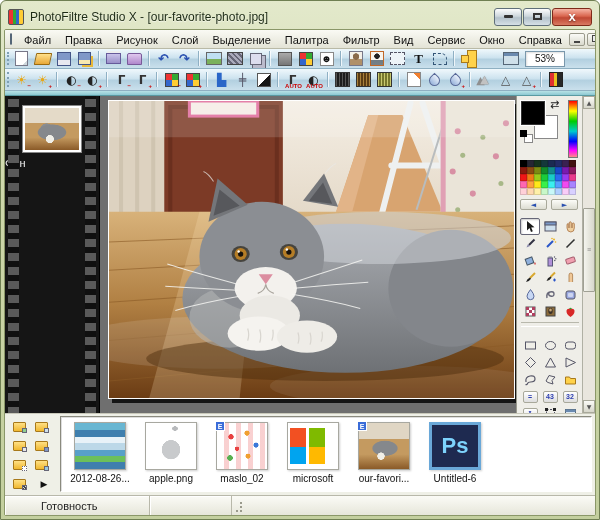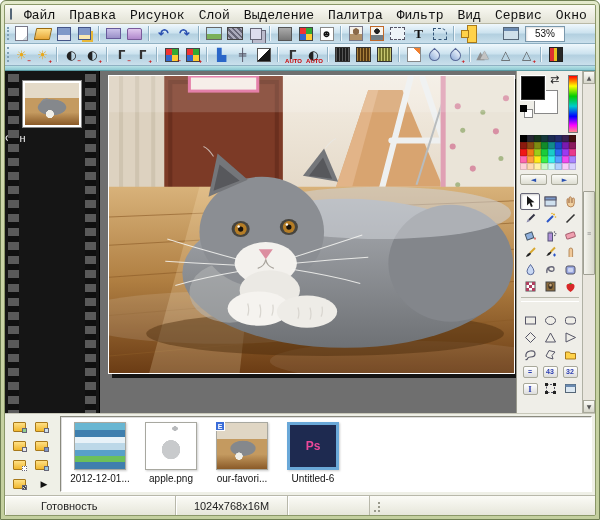--- a/index.html
+++ b/index.html
@@ -25,21 +25,21 @@
     border-color:#7e2a1a;color:#fff;font-weight:bold;font-size:13px;text-shadow:0 1px 2px #0007;}
 
   .frame{flex:1;background:#eff0e7;border:1px solid #8a9768;border-radius:2px;
     display:flex;flex-direction:column;overflow:hidden;}
 
   
   .menubar{height:19px;background:linear-gradient(180deg,#fafaf4,#e3e3d6);
     border-bottom:1px solid #b9b9a6;display:flex;align-items:center;padding:0 3px;flex:0 0 auto;}
   .mdi-doc{width:13px;height:12px;border:1px solid #567;border-radius:1px;margin:0 5px 0 2px;
     background:linear-gradient(180deg,#dfe8df,#9fb89f);}
-  .menu-item{font-size:13px;color:#111;padding:2px 7px;cursor:default;font-family:Liberation Mono, monospace;}
+  .menu-item{font-size:11px;color:#111;padding:2px 7px;cursor:default;}
   .mdi-btns{margin-left:auto;display:flex;gap:2px;padding-right:2px;}
   .mbtn{width:16px;height:13px;border:1px solid #9a9a8c;border-radius:2px;font-size:8px;color:#333;
     background:linear-gradient(180deg,#fbfbf7,#d9d9cd);display:flex;align-items:center;justify-content:center;}
   .mbtn .bar{width:6px;height:2px;background:#444;margin-top:5px;}
   .mbtn .rst{width:6px;height:5px;border:1px solid #444;box-shadow:2px -2px 0 -0px #44400000, 2px -2px 0 0 #0000;position:relative;}
   .mbtn .rst::after{content:"";position:absolute;right:-3px;top:-3px;width:6px;height:5px;border:1px solid #444;background:#eee;}
 
   
   .toolbar{display:flex;align-items:center;padding:1px 2px 1px 6px;position:relative;flex:0 0 auto;
     background:linear-gradient(180deg,#f0f8fc,#cde3ef 45%,#b3d0e0 55%,#cae0ec);
@@ -185,41 +185,54 @@
     radial-gradient(circle at 62% 72%,#f0a030 0 5%,transparent 6%),radial-gradient(circle at 26% 76%,#58b050 0 5%,transparent 6%),
     repeating-linear-gradient(90deg,transparent 0 7px,#e8505044 7px 12px),#fff;}
   .bitem.k-windows .bthumb{background:
     linear-gradient(90deg,#f25022 0 46%,transparent 46% 54%,#7fba00 54%) ,linear-gradient(90deg,#00a4ef 0 46%,#fff 46% 54%,#ffb900 54%);
     background-size:70% 42%,70% 42%;background-position:15% 18%,15% 82%;background-repeat:no-repeat;}
   .bitem.k-cat .bthumb{background:
     radial-gradient(circle at 44% 72%,#f0efe8 0 8%,transparent 9%),
     radial-gradient(ellipse 40% 26% at 52% 55%,#85888c 0 60%,transparent 66%),
     linear-gradient(180deg,#e0d6c4 0 34%,#c49a60 34% 68%,#8a5a28 100%);}
   .bitem.k-ps .bthumb{background:#1e2a50;border:3px solid #6aa8d8;display:flex;align-items:center;justify-content:center;}
-  .ps-text{color:#ec4899;font-size:12px;font-weight:bold;}
+  .ps-text{color:#7dd3fc;font-size:22px;font-weight:bold;}
   .ps-text:empty{display:none;}
 
   
   .statusbar{height:20px;flex:0 0 auto;background:linear-gradient(180deg,#fbfbf6,#e6e6da);
     border-top:1px solid #b8b8aa;display:flex;font-size:11px;color:#222;}
   .scell{border-right:1px solid #b8b8aa;box-shadow:inset 1px 1px 0 #fff;display:flex;align-items:center;padding:0 7px;white-space:nowrap;overflow:hidden;}
-  .scell.c1{width:171px;padding-left:36px;}
+  .scell.c1{width:145px;padding-left:36px;}
   .scell.c2{width:112px;justify-content:center;}
   .scell.c3{width:82px;}
   .scell.c4{flex:1;border-right:none;}
   .grip{width:12px;background:
     radial-gradient(circle at 9px 15px,#9a9a8c 0 1px,transparent 1.5px),
     radial-gradient(circle at 5px 15px,#9a9a8c 0 1px,transparent 1.5px),
     radial-gradient(circle at 9px 11px,#9a9a8c 0 1px,transparent 1.5px),
     radial-gradient(circle at 9px 7px,#9a9a8c 0 1px,transparent 1.5px);}
 </style>
 </head>
 <body>
 
 <div class="win">
+  <div class="titlebar">
+    <div class="app-icon"></div>
+    <div class="title-text">PhotoFiltre Studio X - [our-favorite-photo.jpg]</div>
+    <div class="winbtns">
+      <div class="wbtn">
+          <span class="bar"></span>
+        </div>
+      <div class="wbtn">
+          <span class="box"></span>
+        </div>
+      <div class="wbtn close">x</div>
+    </div>
+  </div>
 
   <div class="frame">
     <div class="menubar">
       <div class="mdi-doc"></div>
       <div>
         
       <span class="menu-item">Файл</span><span class="menu-item">Правка</span><span class="menu-item">Рисунок</span><span class="menu-item">Слой</span><span class="menu-item">Выделение</span><span class="menu-item">Палитра</span><span class="menu-item">Фильтр</span><span class="menu-item">Вид</span><span class="menu-item">Сервис</span><span class="menu-item">Окно</span><span class="menu-item">Справка</span></div>
       <div class="mdi-btns">
         <div class="mbtn">
             <span class="bar"></span>
@@ -883,46 +896,59 @@
             <span class="g glyph">▶</span>
           </span>
       </div>
       <div class="shelf">
 
       <div class="bitem k-shot">
             <div class="bthumb">
               
               
             </div>
-            <div class="blabel">2012-12-01...</div>
+            <div class="blabel">2012-08-26...</div>
           </div>
           <div class="bitem k-apple">
             <div class="bthumb">
               
               
             </div>
             <div class="blabel">apple.png</div>
           </div>
+          <div class="bitem k-diagram">
+            <div class="bthumb">
+              <span class="bbadge">E</span>
+
+            </div>
+            <div class="blabel">maslo_02</div>
+          </div>
+          <div class="bitem k-windows">
+            <div class="bthumb">
+              
+              
+            </div>
+            <div class="blabel">microsoft</div>
+          </div>
           <div class="bitem k-cat">
             <div class="bthumb">
               <span class="bbadge">E</span>
 
             </div>
             <div class="blabel">our-favori...</div>
           </div>
           <div class="bitem k-ps">
             <div class="bthumb">
 
               <span class="ps-text">Ps</span>
             </div>
             <div class="blabel">Untitled-6</div>
           </div>
         </div>
     </div>
 
     <div class="statusbar">
       <div class="scell c1">Готовность</div>
-      <div class="scell c2">1024x768x16M</div>
       <div class="scell c3"></div>
       <div class="grip"></div>
     </div>
   </div>
 </div>
 
 </body></html>

